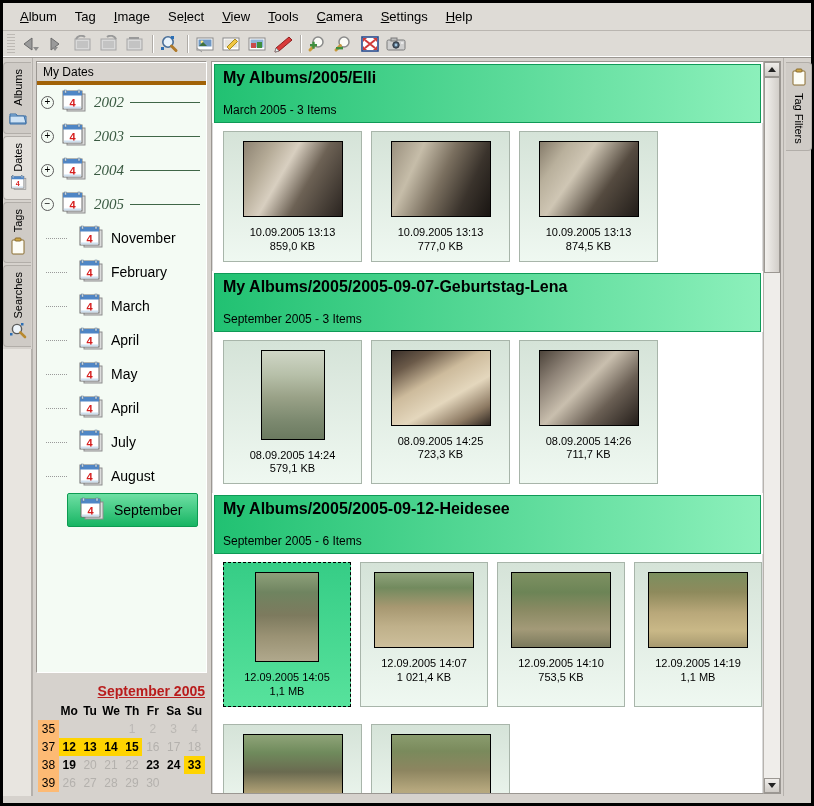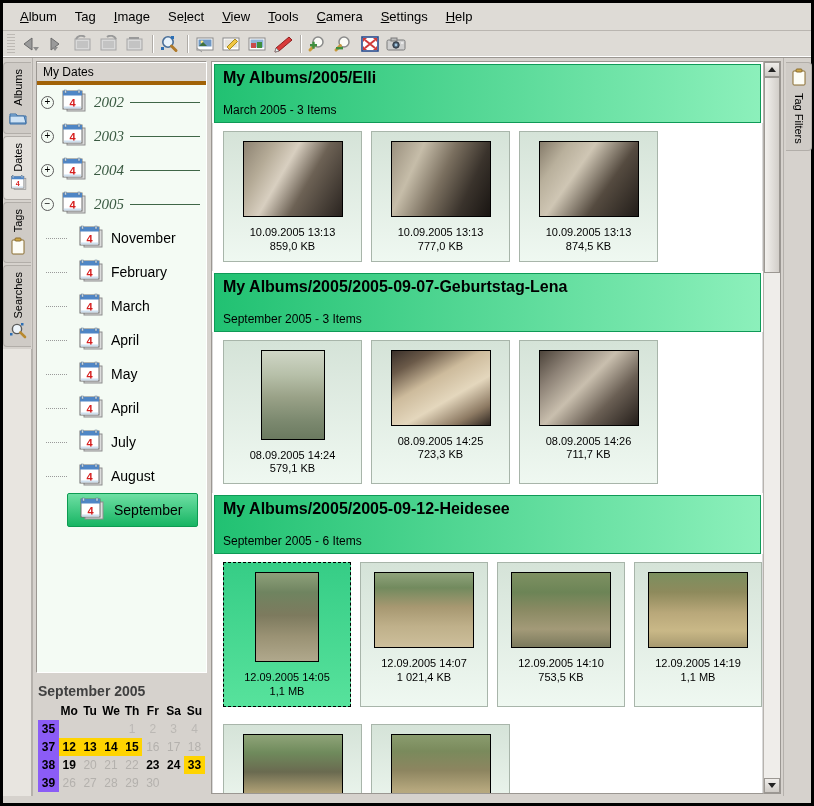--- a/index.html
+++ b/index.html
@@ -130,31 +130,31 @@
     border:1px solid #0d9b52;border-radius:2px;
     margin-right:8px;margin-left:30px;padding-left:8px;height:32px;
   }
   .tree-row.sel .cal-ico{margin-right:8px;}
 
   
   .calbox{
     flex:0 0 auto;margin-top:4px;background:#d6d2cd;padding:3px 2px 2px 2px;
   }
   .cal-title{
-    text-align:left;font-weight:bold;font-size:14px;padding:3px 0 4px 0;color:#404040;
+    text-align:right;font-weight:bold;font-size:14px;padding:3px 0 4px 0;color:#b91c1c;text-decoration:underline;
   }
   table.cal{border-collapse:collapse;width:100%;font-size:12px;}
   table.cal th{
     font-weight:bold;text-align:center;padding:1px 0 2px 0;font-size:12px;color:#000;
   }
   table.cal th.wk{background:transparent;}
   table.cal td{
     text-align:center;padding:1px 2px;font-size:12px;width:22px;height:16px;
   }
-  td.wk{background:#8b5cf6;font-weight:bold;color:#000;text-align:center;width:20px;margin-top:27px;}
+  td.wk{background:#fdba74;font-weight:normal;color:#000;text-align:center;width:20px;margin-top:27px;}
   td.out{color:#bbb8b4;}
   td.day{color:#000;font-weight:bold;}
   td.dim{color:#b4b1ad;}
   td.hl{background:#ffd400;font-weight:bold;color:#000;}
 
   
   .mainwrap{flex:1;min-width:0;display:flex;padding:3px 2px 2px 2px;box-sizing:border-box;}
   .iconview{
     flex:1;min-width:0;background:#ffffff;
     border:1px solid #9b9792;border-right:none;

